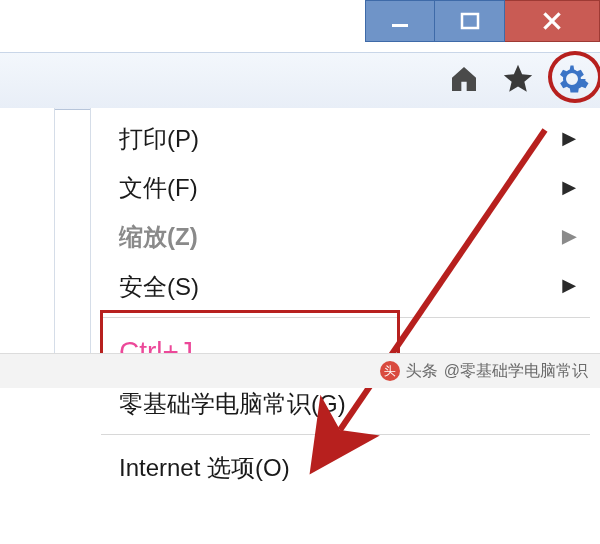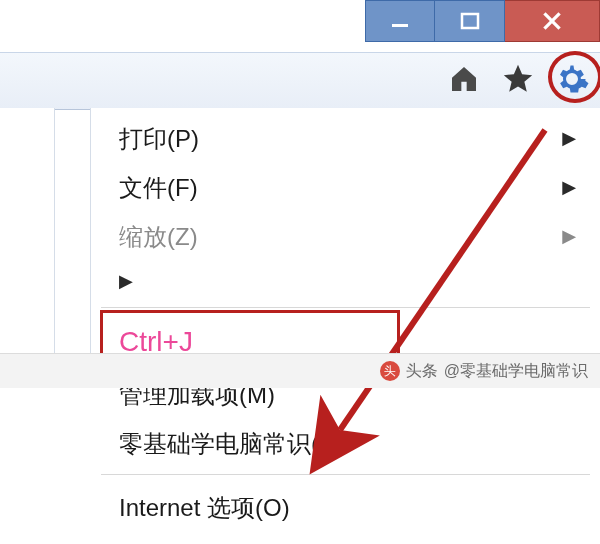--- a/index.html
+++ b/index.html
@@ -119,21 +119,21 @@
   .menu-item {
     display:flex;
     align-items:center;
     justify-content:space-between;
     padding: 6px 24px 6px 28px;
     font-size: 24px;
     color:#1a1a1a;
     line-height: 1.55;
     white-space: nowrap;
   }
-  .menu-item.disabled { color:#8a8a8a; }
+  .menu-item.disabled { color:#8a8a8a;font-weight:bold; }
   .menu-item .arrow {
     font-size: 18px;
     color:#2a2a2a;
   }
   .menu-sep {
     height:1px;
     background:#d8d8d8;
     margin: 6px 10px 6px 10px;
   }
   .shortcut { font-size:28px; color:#ec4899; }
@@ -242,30 +242,28 @@
       </div>
       <div class="menu-item">
         <span>文件(F)</span>
         <span class="arrow">▶</span>
       </div>
       <div class="menu-item disabled">
         <span>缩放(Z)</span>
         <span class="arrow" style="color:#8a8a8a;">▶</span>
       </div>
       <div class="menu-item">
+        <span>安全(S)</span>
         <span class="arrow">▶</span>
       </div>
 
       <div class="menu-sep"></div>
 
       <div class="menu-item">
         <span class="shortcut">Ctrl+J</span>
-      </div>
-      <div class="menu-item">
-        <span>管理加载项(M)</span>
       </div>
       <div class="menu-item">
         <span>零基础学电脑常识(G)</span>
       </div>
 
       <div class="menu-sep"></div>
 
       <div class="menu-item highlight-row">
         <span>Internet 选项(O)</span>
       </div>

